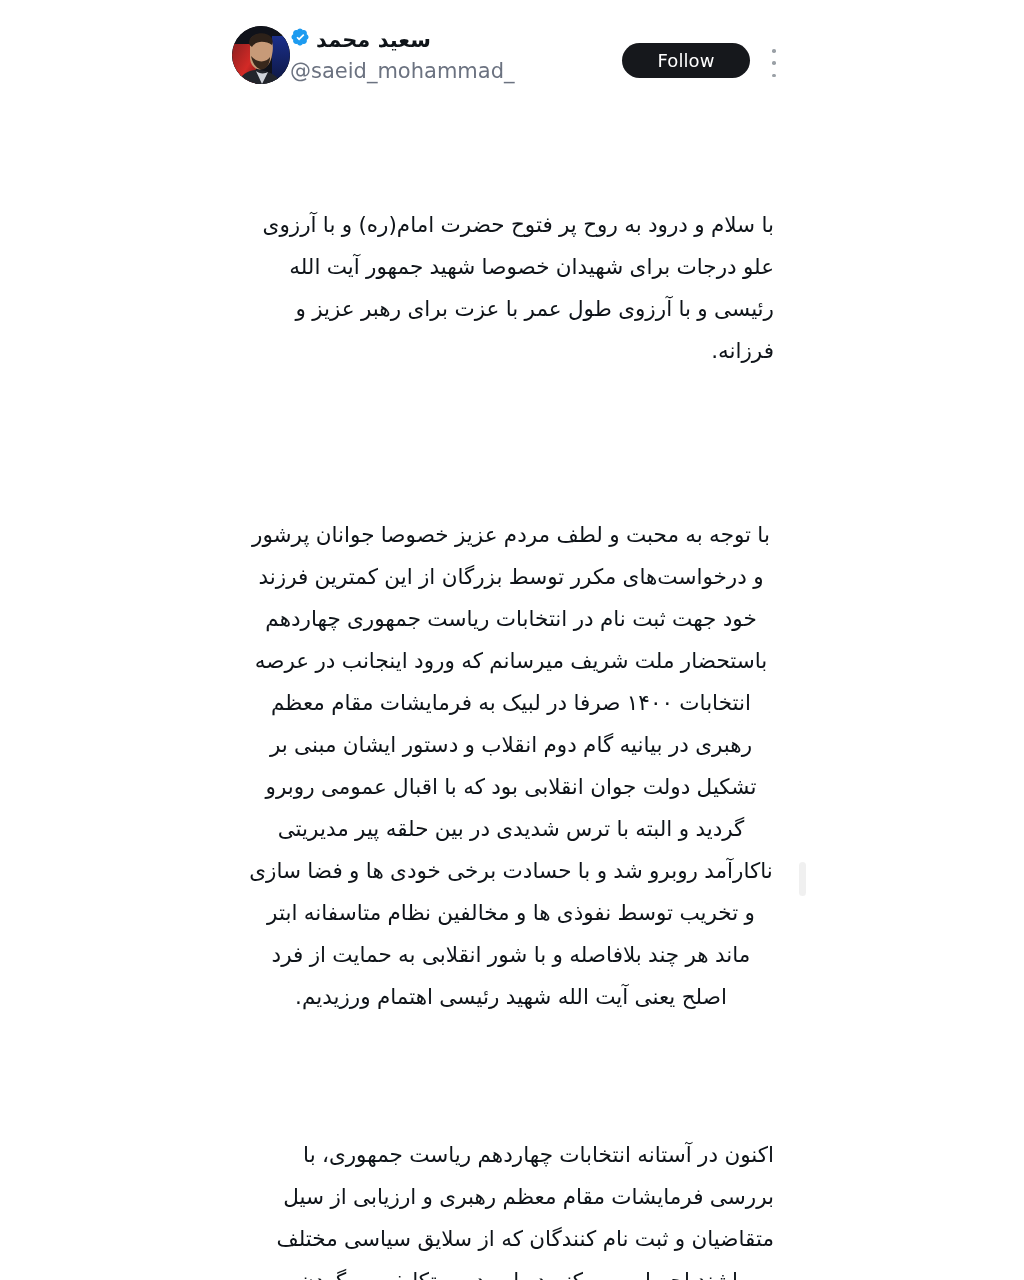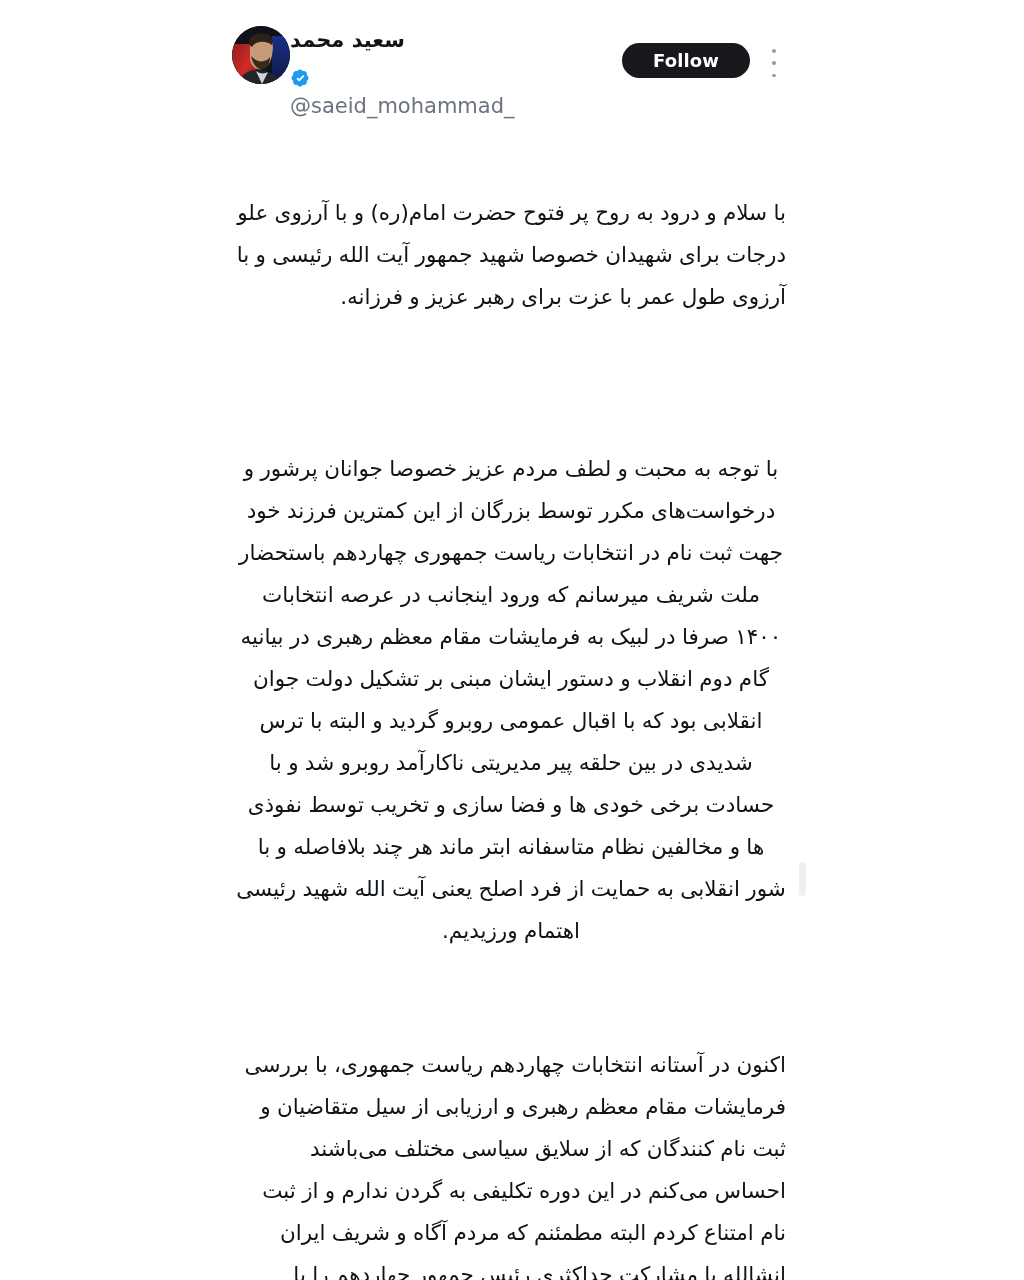--- a/index.html
+++ b/index.html
@@ -58,23 +58,23 @@
     display: flex;
     flex-direction: column;
     align-items: flex-end;
     justify-content: center;
     min-height: 58px;
     padding-top: 1px;
   }
 
   .name-row {
     display: flex;
-    flex-direction: column;
-    align-items: flex-end;
-    gap: 15px;
+    flex-direction: row;
+    align-items: flex-start;
+    gap: 6px;
     direction: rtl;
   }
 
   .display-name {
     font-size: 21px;
     font-weight: 700;
     color: #0f1419;
     line-height: 26px;
     white-space: nowrap;
     letter-spacing: 0;
@@ -103,21 +103,21 @@
     left: 622px;
     top: 43px;
     width: 128px;
     height: 35px;
     border-radius: 18px;
     background: #16181c;
     color: #ffffff;
     border: none;
     font-family: "DejaVu Sans", "Liberation Sans", sans-serif;
     font-size: 18px;
-    font-weight: 700;
+    font-weight: 400;
     letter-spacing: 0.1px;
     display: flex;
     align-items: center;
     justify-content: center;
     cursor: pointer;
     padding: 0;
     direction: ltr;
   }
 
   .overflow-menu {
@@ -152,21 +152,21 @@
     color: #0f1419;
     font-family: "DejaVu Sans", "Liberation Sans", sans-serif;
     font-size: 21.5px;
     line-height: 42px;
     font-weight: 400;
     white-space: pre-wrap;
     word-spacing: -0.5px;
   }
 
   .tweet-body p {
-    margin: 4px;
+    margin: 16px;
     padding: 0;
   }
   .tweet-body p.spaced {
     margin-top: 42px;
     text-align: center;
   }
 
   
   .scroll-artifact {
     position: absolute;

